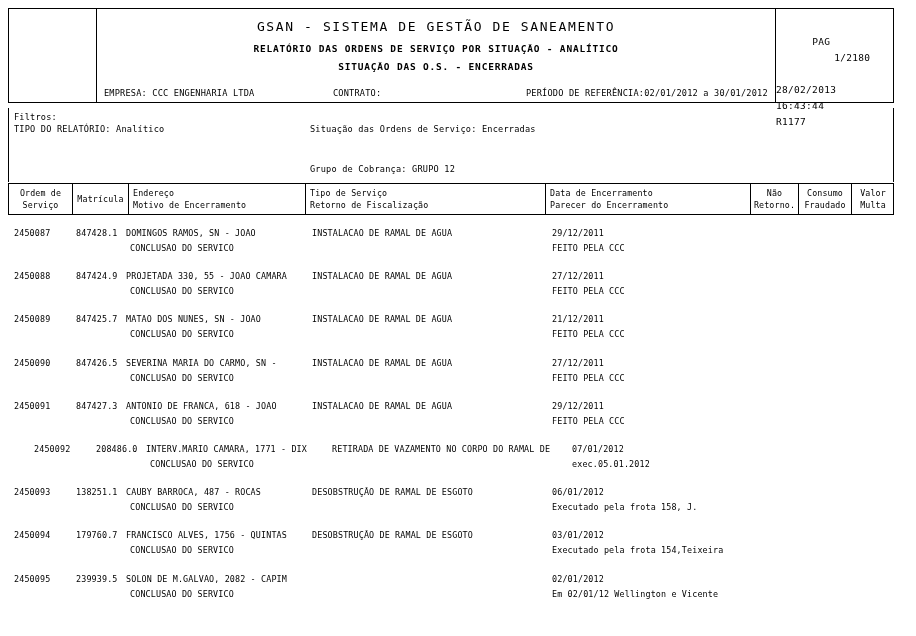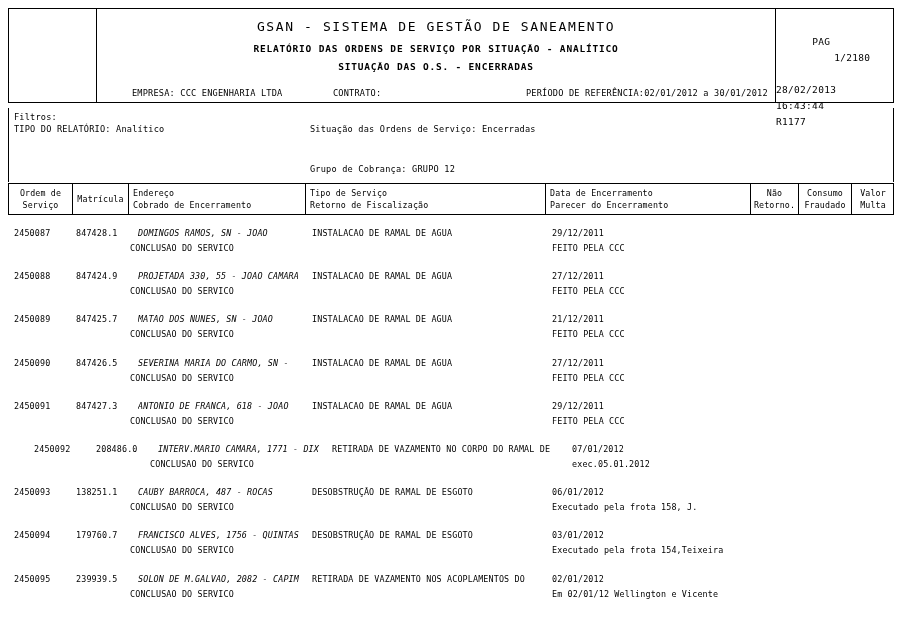--- a/index.html
+++ b/index.html
@@ -93,21 +93,21 @@
   }
   .hdr-bottom-row {
     position: absolute;
     left: 0;
     top: 77px;
     width: 678px;
     height: 18px;
     font-size: 8.6px;
     letter-spacing: 0.2px;
   }
-  .hb-empresa { position: absolute; left: 7px;   top: 3px; white-space: pre; margin-left: 28px; }
+  .hb-empresa { position: absolute; left: 7px;   top: 3px; white-space: pre; }
   .hb-contrato{ position: absolute; left: 236px; top: 3px; white-space: pre; }
   .hb-periodo { position: absolute; left: 429px; top: 3px; white-space: pre; }
 
   
   .filters-frame {
     position: absolute;
     left: 8px;
     top: 108px;
     width: 886px;
     height: 74px;
@@ -166,21 +166,21 @@
   .row { position: absolute; left: 0; width: 916px; height: 40px; }
   .cell {
     position: absolute;
     font-size: 8.4px;
     letter-spacing: 0.15px;
     white-space: nowrap;
     overflow: hidden;
   }
   .c-ordem     { left: 14px;  width: 60px;  top: 0px; }
   .c-matricula { left: 76px;  width: 54px;  top: 0px; }
-  .c-endereco  { left: 138px; width: 182px; top: 0px; font-style: italic; }
+  .c-endereco  { left: 126px; width: 182px; top: 0px; }
   .c-motivo    { left: 130px; width: 182px; top: 15px; }
   .c-tipo      { left: 312px; width: 240px; top: 0px; }
   .c-retorno   { left: 312px; width: 240px; top: 15px; }
   .c-data      { left: 552px; width: 200px; top: 0px; }
   .c-parecer   { left: 552px; width: 210px; top: 15px; }
   .c-nao       { left: 748px; width: 44px;  top: 0px; text-align: right; }
   .c-consumo   { left: 795px; width: 46px;  top: 0px; text-align: right; }
   .c-valor     { left: 846px; width: 40px;  top: 0px; text-align: right; }
 </style>
 </head>
@@ -221,21 +221,21 @@
   <div class="thead">
     <div class="th th-ordem th-sep th-center">
       <span class="l1">Ordem de</span>
       <span class="l2">Serviço</span>
     </div>
     <div class="th th-matricula th-sep th-center">
       <span class="l1">Matrícula</span>
     </div>
     <div class="th th-endereco th-sep th-left">
       <span class="l1">Endereço</span>
-      <span class="l2">Cobrado de Encerramento</span>
+      <span class="l2">Motivo de Encerramento</span>
     </div>
     <div class="th th-data th-sep th-left">
       <span class="l1">Data de Encerramento</span>
       <span class="l2">Parecer do Encerramento</span>
     </div>
     <div class="th th-tipo th-sep th-left">
       <span class="l1">Tipo de Serviço</span>
       <span class="l2">Retorno de Fiscalização</span>
     </div>
     <div class="th th-nao th-sep th-center">
@@ -355,21 +355,20 @@
         <div class="cell c-parecer">Executado pela frota 154,Teixeira</div>
         <div class="cell c-nao"></div>
         <div class="cell c-consumo"></div>
         <div class="cell c-valor"></div>
       </div>
       <div class="row" style="top: 573.6px;">
         <div class="cell c-ordem">2450095</div>
         <div class="cell c-matricula">239939.5</div>
         <div class="cell c-endereco">SOLON DE M.GALVAO, 2082 - CAPIM</div>
         <div class="cell c-motivo">CONCLUSAO DO SERVICO</div>
-        <div class="cell c-tipo">RETIRADA DE VAZAMENTO NOS ACOPLAMENTOS DO</div>
         <div class="cell c-retorno"></div>
         <div class="cell c-data">02/01/2012</div>
         <div class="cell c-parecer">Em 02/01/12 Wellington e Vicente</div>
         <div class="cell c-nao"></div>
         <div class="cell c-consumo"></div>
         <div class="cell c-valor"></div>
       </div>
     </div>
 
 </div>

